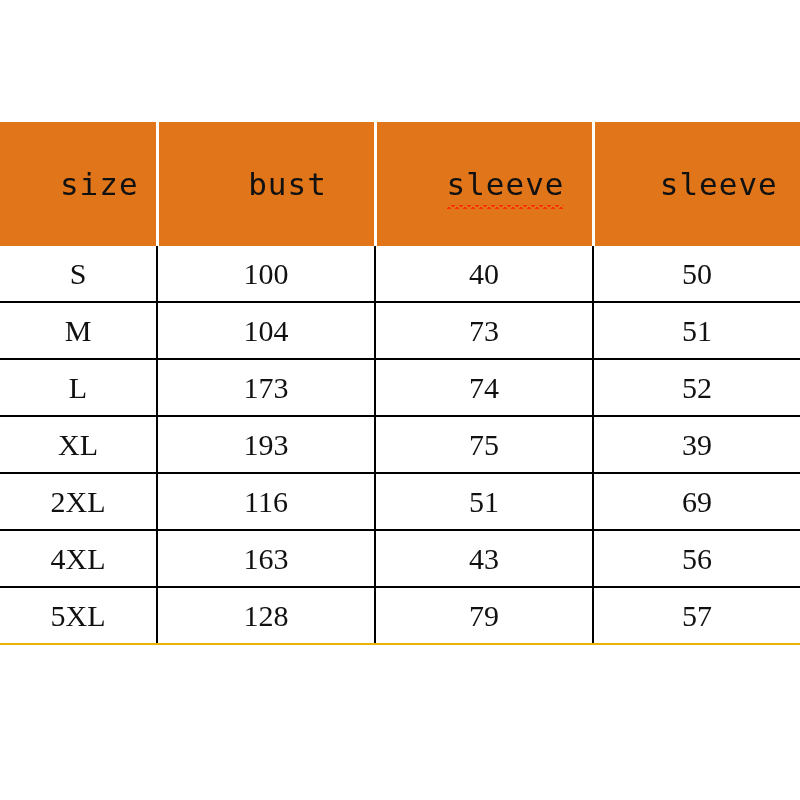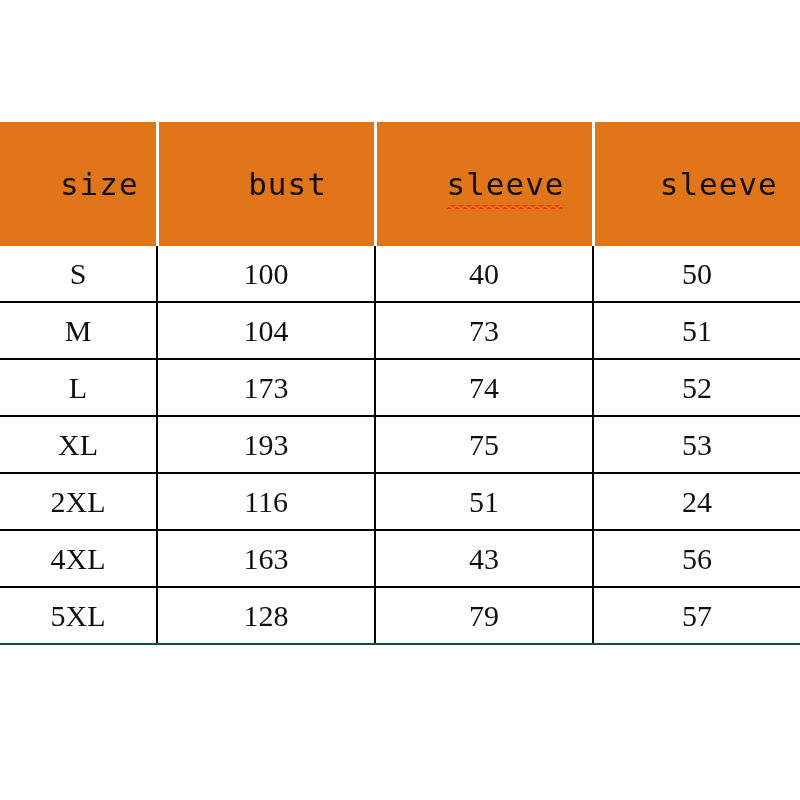--- a/index.html
+++ b/index.html
@@ -81,21 +81,21 @@
     border-left: 2px solid #000000;
     font-family: "Liberation Serif", serif;
   }
   .size-table tbody td:first-child {
     border-left: none;
   }
   .size-table tbody tr:first-child td {
     border-top: none;
   }
   .size-table tbody tr:last-child td {
-    border-bottom: 2px solid #14532d;
+    border-bottom: 2px solid #eab308;
   }
   .size-table tbody td.col-size {
     border-left: none;
   }
 </style>
 </head>
 <body>
 
 <div class="page">
   <table class="size-table">
@@ -129,27 +129,27 @@
       <tr>
         <td class="col-size">L</td>
         <td>173</td>
         <td>74</td>
         <td>52</td>
       </tr>
       <tr>
         <td class="col-size">XL</td>
         <td>193</td>
         <td>75</td>
-        <td>53</td>
+        <td>39</td>
       </tr>
       <tr>
         <td class="col-size">2XL</td>
         <td>116</td>
         <td>51</td>
-        <td>24</td>
+        <td>69</td>
       </tr>
       <tr>
         <td class="col-size">4XL</td>
         <td>163</td>
         <td>43</td>
         <td>56</td>
       </tr>
       <tr>
         <td class="col-size">5XL</td>
         <td>128</td>

